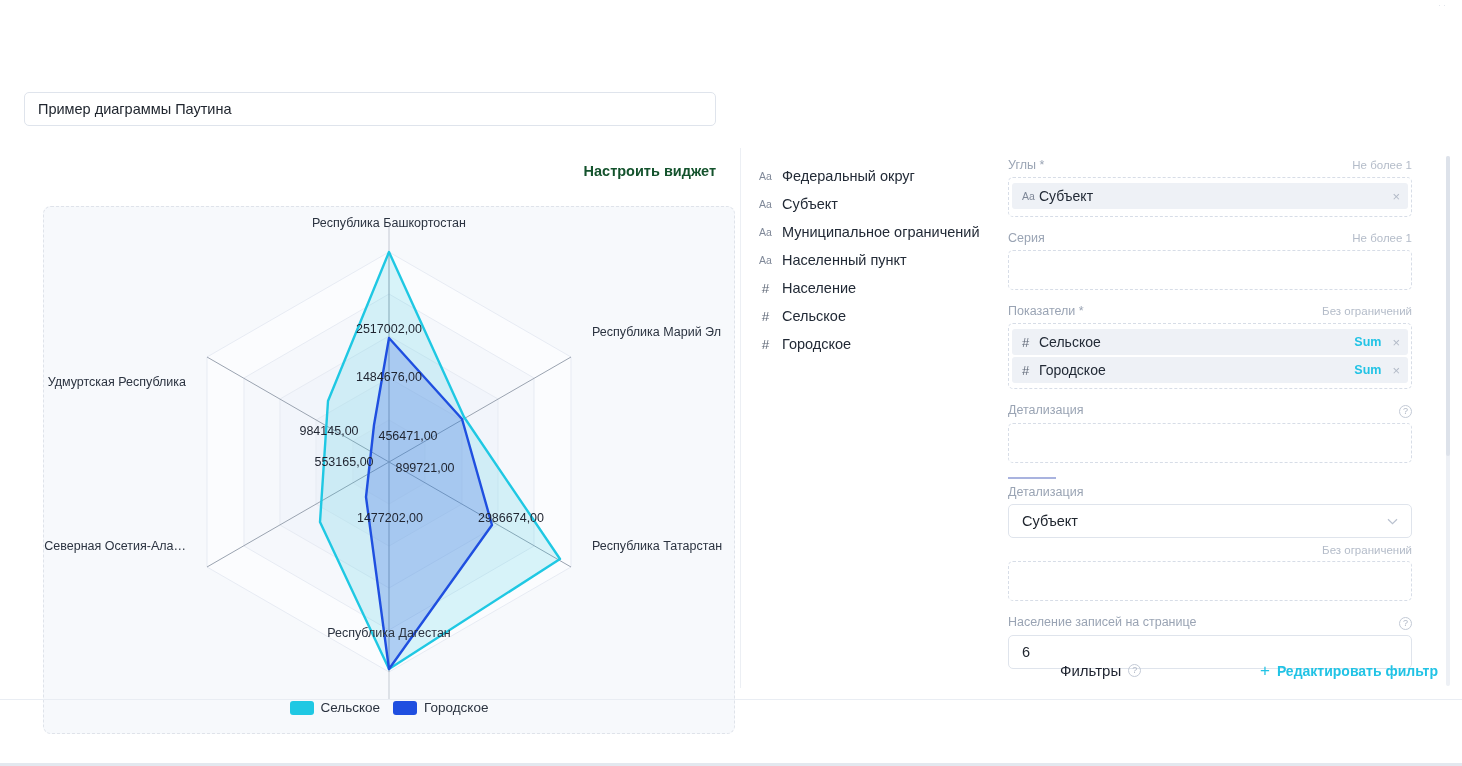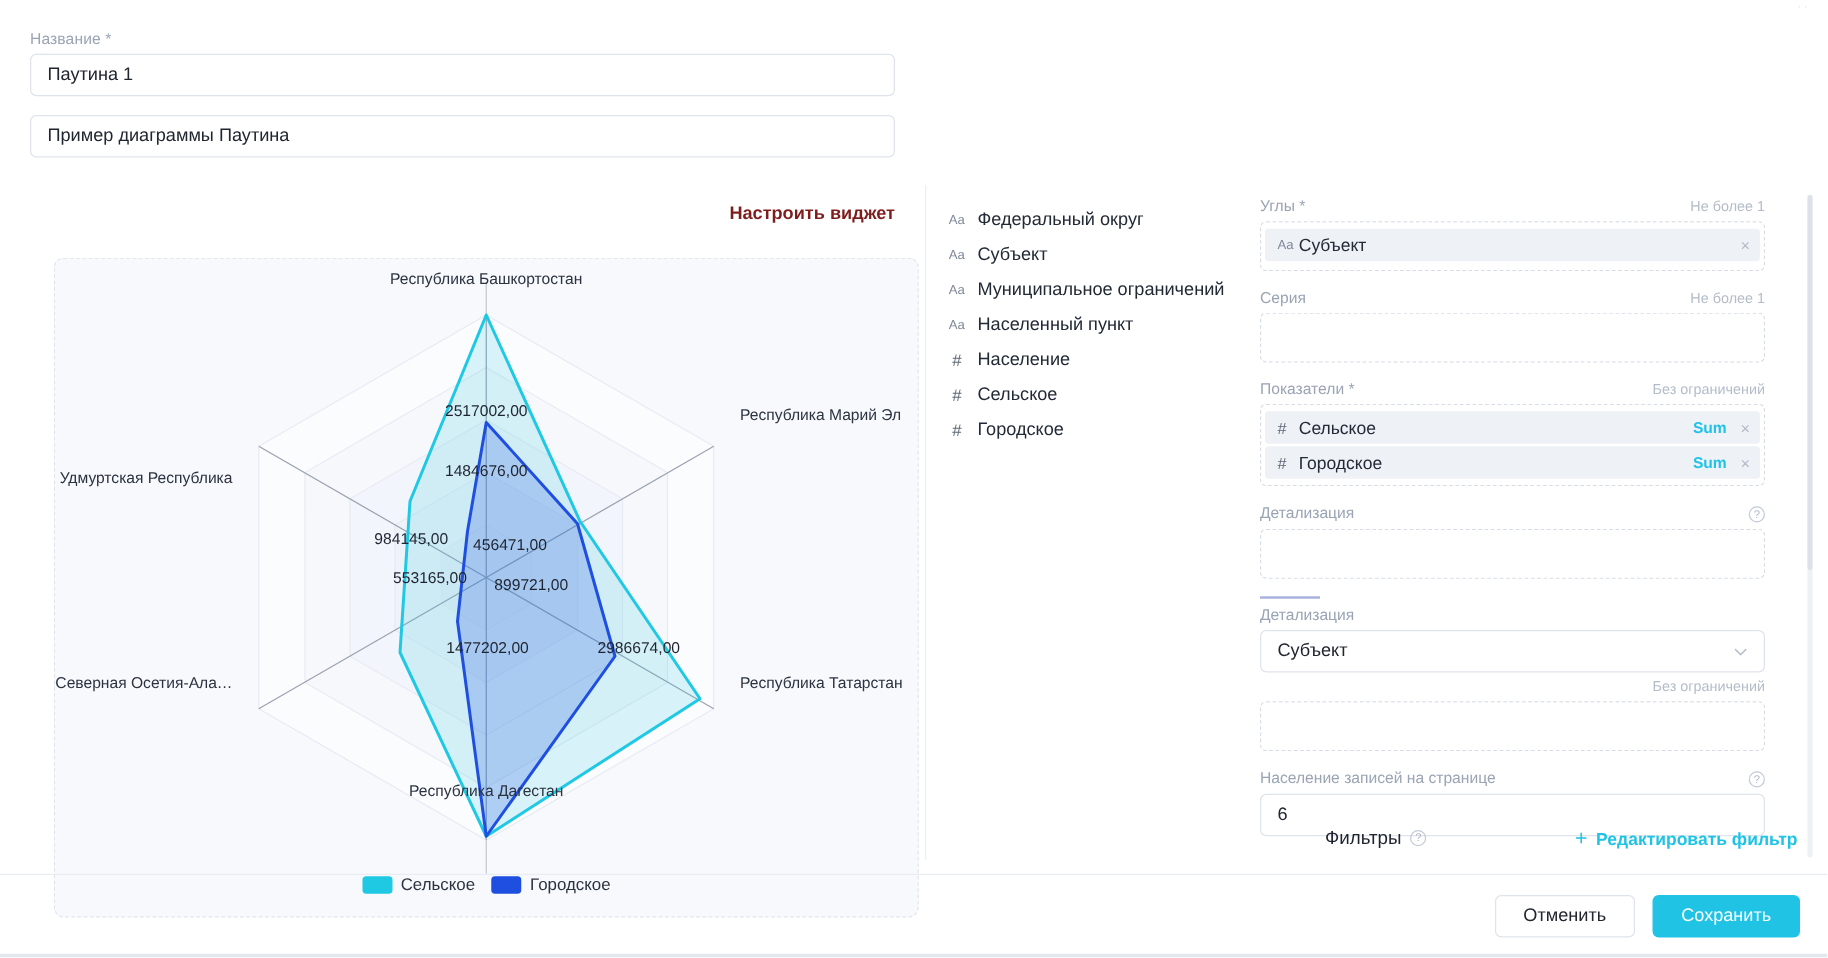--- a/index.html
+++ b/index.html
@@ -34,21 +34,21 @@
     font-size:14.5px; color:#20262f;
   }
   .chev { width:11px; height:7px; flex:none; }
   .chev svg { display:block; }
 
   #f-name  { position:absolute; left:24px; top:24px;  width:692px; }
   #f-desc  { position:absolute; left:24px; top:92px;  width:692px; }
 
   .link-btn {
     position:absolute; left:24px; top:163px; width:692px;
-    text-align:right; font-size:14.5px; color:#7f1d1d; font-weight:700;
+    text-align:right; font-size:14.5px; color:#14532d; font-weight:700;
     cursor:pointer;
   }
 
   
   .chart-card {
     position:absolute; left:24px; top:206px; width:692px; height:528px;
     border:1px dashed #dfe3ea; border-radius:8px; background:#f7f9fc;
     overflow:hidden;
     margin-left:19px;
   }
@@ -144,28 +144,20 @@
 </style>
 </head>
 <body>
 
 <div class="stage">
 
   <div class="top-nub">··</div>
 
   <div class="left-pane">
 
-    <div id="f-name">
-      <div class="field-label">
-        <span>Название</span> <span class="req">*</span>
-      </div>
-      <div class="textbox">
-        <span>Паутина 1</span>
-      </div>
-    </div>
 
     <div id="f-desc">
       <div class="textbox">
         <span>Пример диаграммы Паутина</span>
       </div>
     </div>
 
     <div class="link-btn">Настроить виджет</div>
 
     <div class="chart-card">
@@ -356,19 +348,15 @@
       <span class="qmark">?</span>
     </span>
     <span class="filters-edit">
       <span class="plus">+</span>
       <span>Редактировать фильтр</span>
     </span>
   </div>
 
   <div class="bottom-divider"></div>
 
-  <div class="btn-row">
-    <div class="btn btn-cancel">Отменить</div>
-    <div class="btn btn-save">Сохранить</div>
-  </div>
 
   <div class="footer-rule"></div>
 </div>
 
 </body></html>

